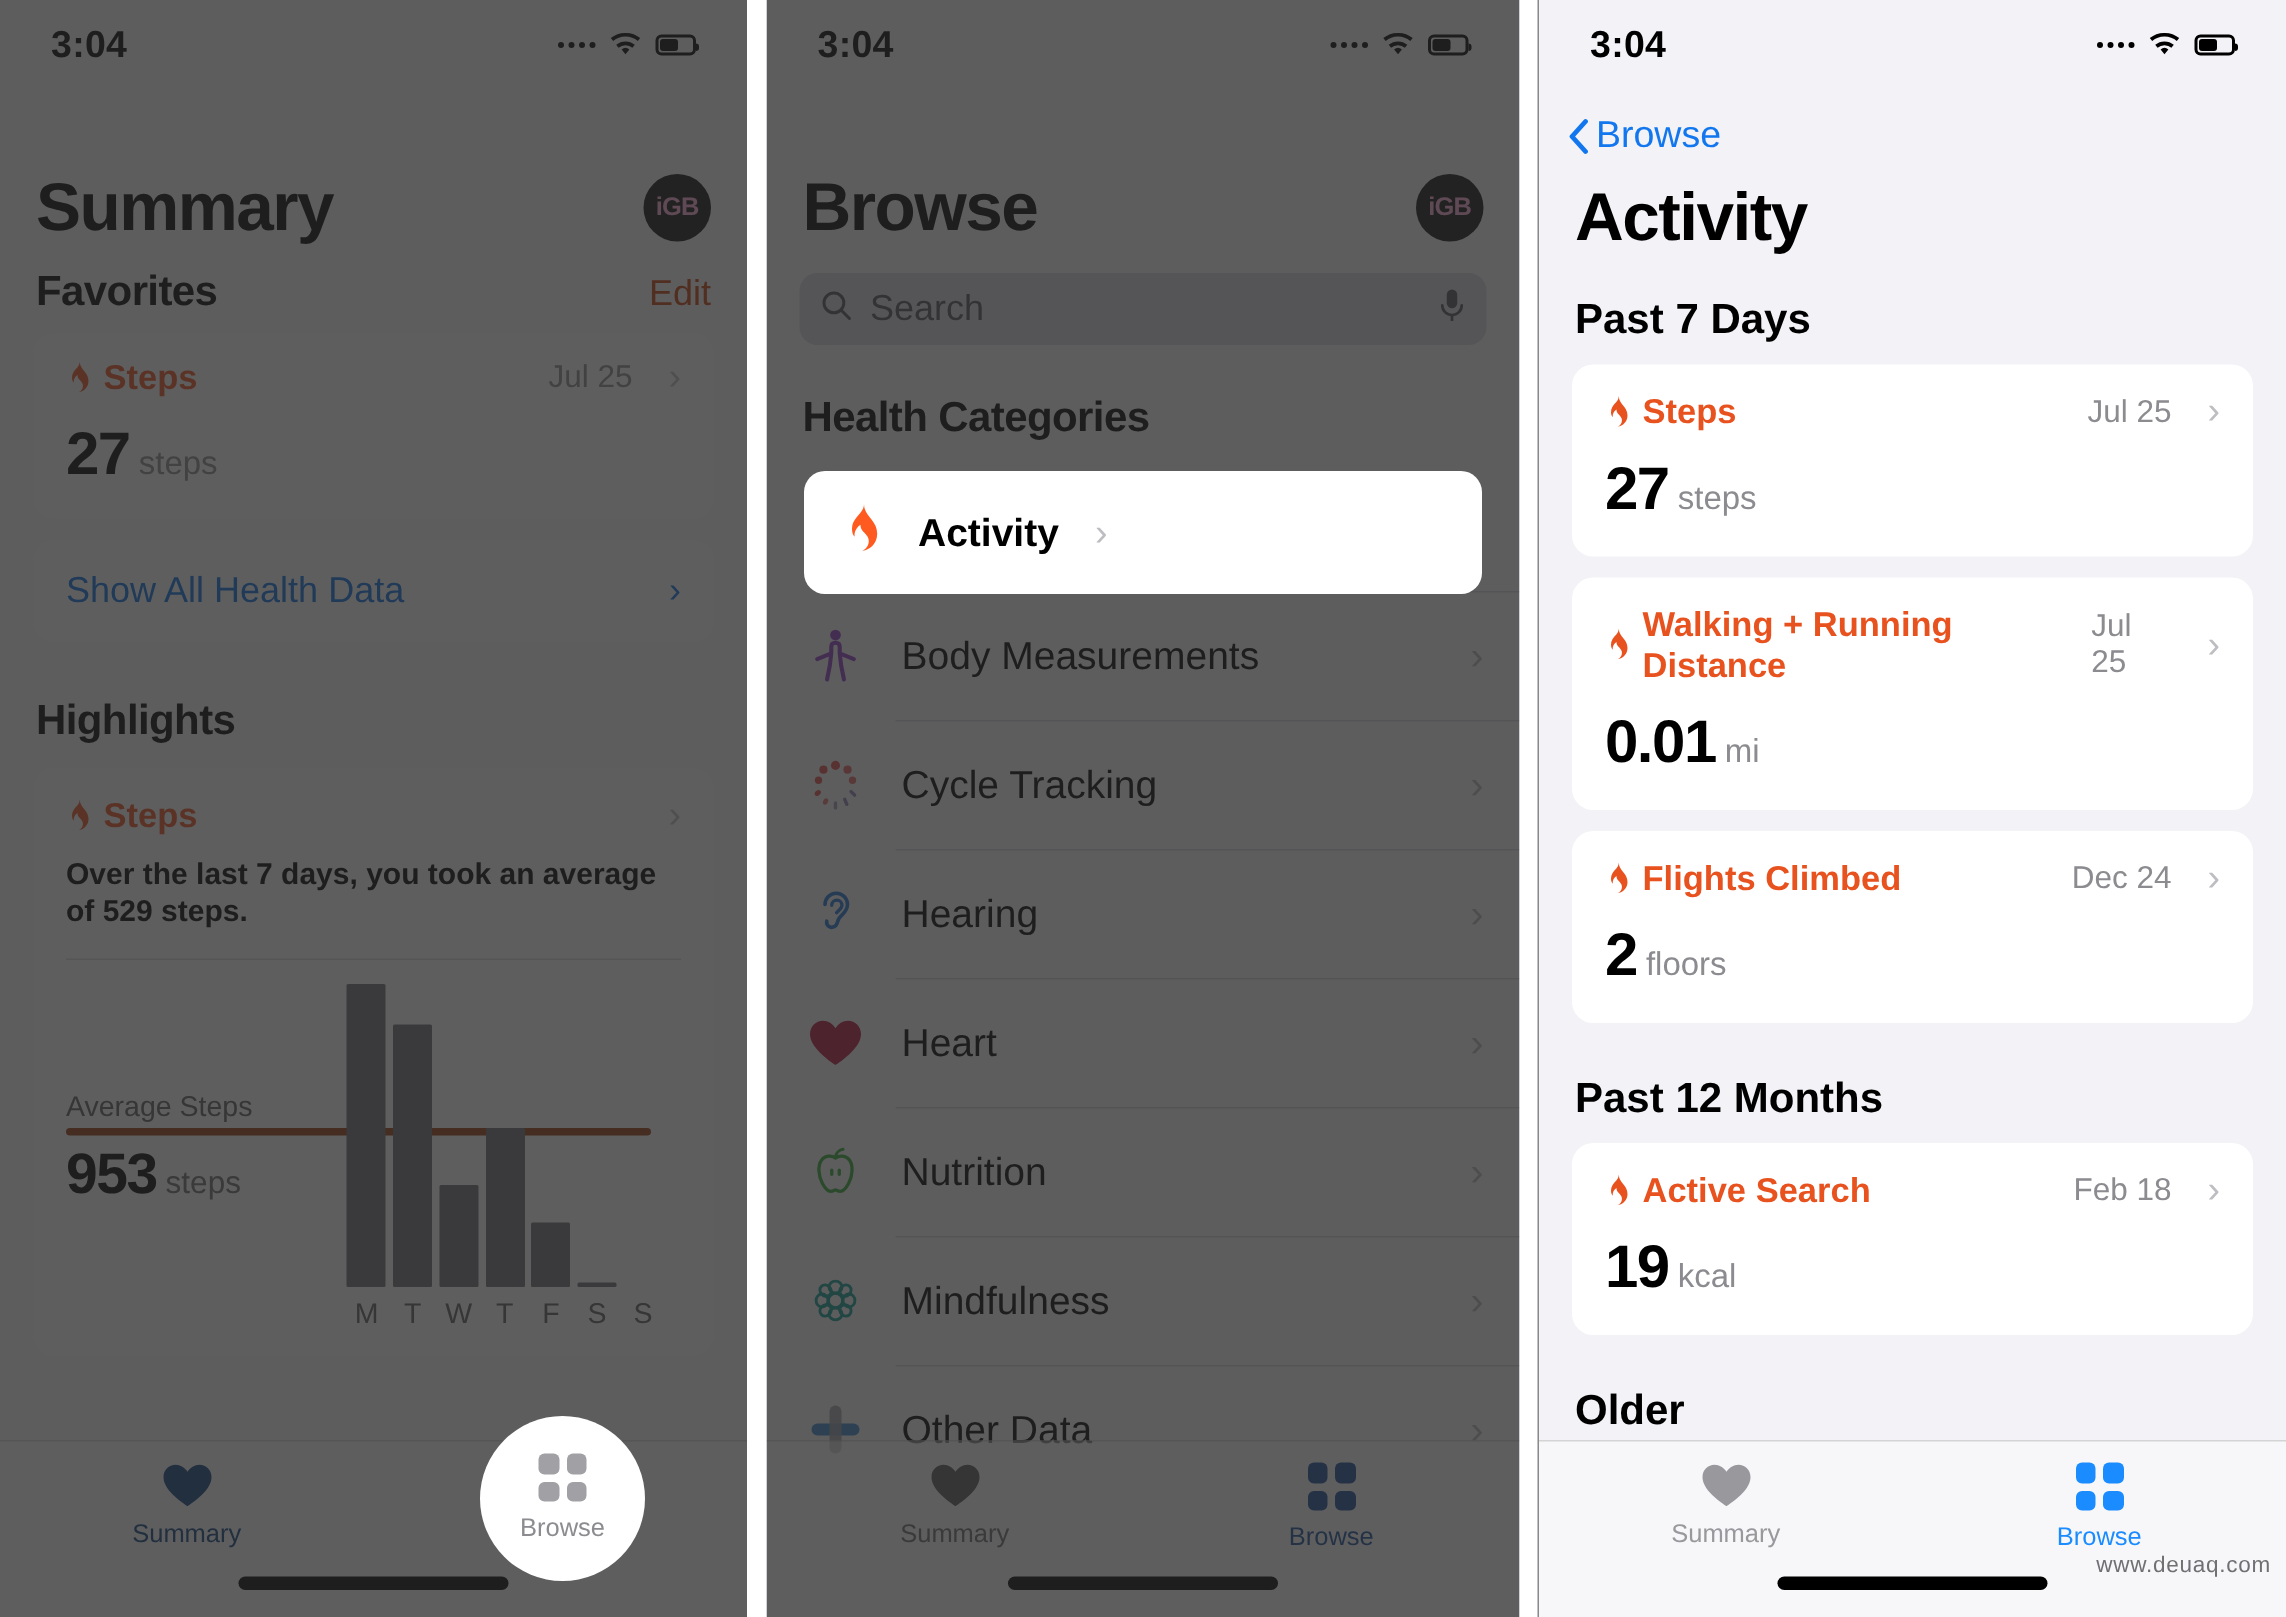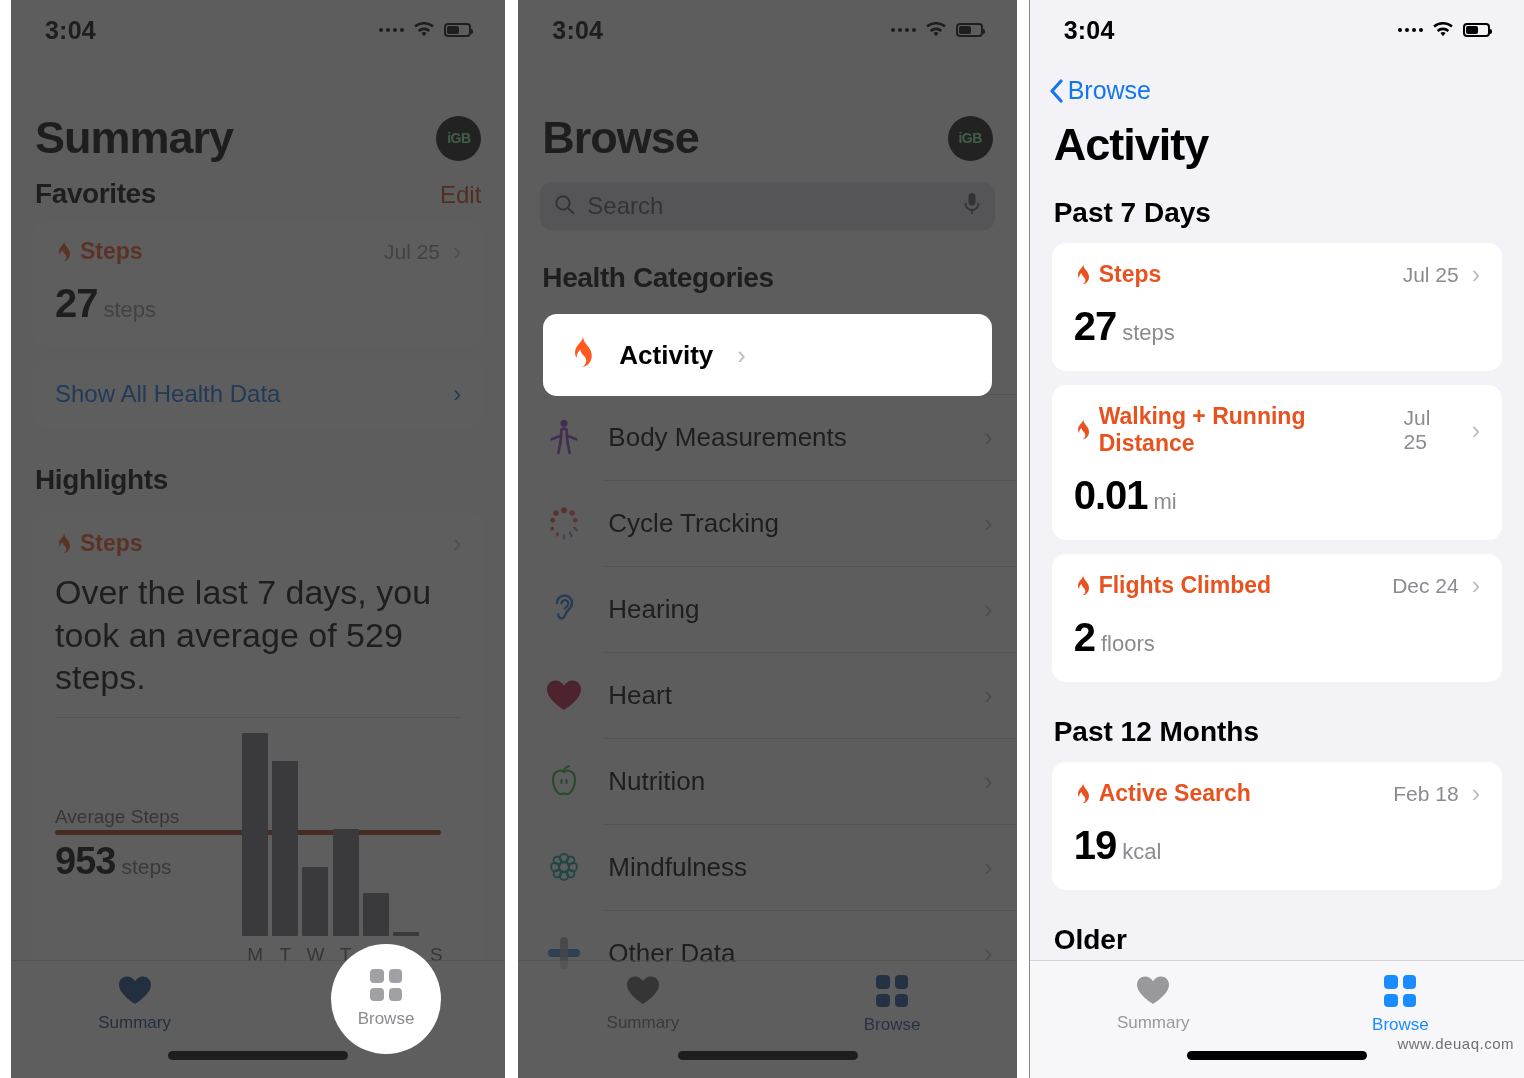--- a/index.html
+++ b/index.html
@@ -2,21 +2,21 @@
 <html><head>
 <meta charset="utf-8">
 <style>
   * { box-sizing: border-box; margin: 0; padding: 0; }
   html, body {
     width: 1524px; height: 1078px;
     background: #ffffff;
     font-family: "Liberation Sans", sans-serif;
     overflow: hidden;
   }
-  .stage { position: relative; width: 1524px; height: 1078px; background: #fff; display: flex; padding-left: 11px; }
+  .stage { position: relative; width: 1524px; height: 1078px; background: #fff; display: flex; }
 
   
   .panel { position: relative; height: 1078px; overflow: hidden; background: #f2f2f7; }
   .panel.p1 { width: 498px; }
   .panel.p2 { width: 502px; margin-left: 13px; }
   .panel.p3 { width: 499px; margin-left: 12px; border-left: 1px solid #8a8a8a; }
 
   
   .dimmed::after {
     content: ""; position: absolute; inset: 0;
@@ -37,51 +37,51 @@
   .wifi { position: relative; width: 22px; height: 16px; }
   .battery { width: 27px; height: 14px; border: 2px solid #000; border-radius: 4px; position: relative; }
   .battery::after { content:""; position:absolute; right:-4px; top:4px; width:2px; height:5px; background:#000; border-radius:0 2px 2px 0;}
   .battery i { position: absolute; left: 1px; top: 1px; bottom: 1px; width: 52%; background:#000; border-radius:2px; }
 
   
   .bigtitle { font-size: 45px; font-weight: 700; letter-spacing: -1px; color: #000; }
   .titlerow { display: flex; align-items: center; justify-content: space-between; padding: 0 24px; margin-top: 52px; }
   .avatar {
     width: 45px; height: 45px; border-radius: 50%;
-    background: #111; color: #86efac; display: flex; align-items: center; justify-content: center;
-    font-size: 14px; font-weight: 700; letter-spacing: -.5px;
+    background: #111; color: #f9a8d4; display: flex; align-items: center; justify-content: center;
+    font-size: 17px; font-weight: 700; letter-spacing: -.5px;
   }
 
   
   .sechead { display: flex; align-items: baseline; justify-content: space-between; padding: 0 24px; }
   .sechead h2 { font-size: 28px; font-weight: 700; color: #000; letter-spacing: -.4px; }
   .link { color: #c2410c; font-size: 24px; }
 
   
   .card { background: #fff; border-radius: 14px; margin: 0 22px; padding: 18px 22px 22px; }
   .card-head { display: flex; align-items: center; justify-content: space-between; }
   .card-title { display: flex; align-items: center; gap: 8px; font-size: 23px; font-weight: 700; color: #e8521f; }
-  .card-date { display: flex; align-items: center; gap: 13px; font-size: 21px; color: #8b8b90; }
+  .card-date { display: flex; align-items: center; gap: 24px; font-size: 21px; color: #8b8b90; }
   .chev { color: #bdbdc2; font-size: 25px; line-height: 1; }
   .card-value { margin-top: 16px; display: flex; align-items: baseline; gap: 6px; }
   .card-value .num { font-size: 40px; font-weight: 700; color: #000; letter-spacing: -1px; }
   .card-value .unit { font-size: 22px; color: #8b8b90; }
 
   
   .flame { width: 17px; height: 22px; display:inline-block; flex: 0 0 auto; }
 
   
   .p1-fav { margin-top: 14px; }
   .flat-card { background: rgba(255,255,255,0.42); border-radius: 14px; margin: 12px 22px 0; padding: 16px 22px 20px; }
   .showall { margin: 14px 22px 0; background: rgba(255,255,255,0.42); border-radius: 14px; padding: 20px 22px;
              display:flex; align-items:center; justify-content:space-between; }
   .showall span { color:#0a6ddc; font-size: 24px; }
 
   .hl-card { margin: 16px 22px 0; background: rgba(255,255,255,0.35); border-radius: 14px; padding: 18px 22px 12px; }
-  .hl-text { font-size: 34px; line-height: 1.25; color: #000; margin-top: 14px; font-weight: 400; }
+  .hl-text { font-size: 20px; line-height: 1.25; color: #000; margin-top: 14px; font-weight: 700; }
   .hl-sep { height: 1px; background: rgba(0,0,0,.14); margin: 18px 0 0; }
 
   .chartwrap { position: relative; height: 248px; margin-top: 4px; }
   .chart-label { position: absolute; left: 0; top: 84px; font-size: 19px; color: #5d5d62; }
   .chart-avg { position: absolute; left: 0; top: 118px; display: flex; align-items: baseline; gap: 6px; }
   .chart-avg .num { font-size: 38px; font-weight: 700; color:#000; letter-spacing:-1px; }
   .chart-avg .unit { font-size: 21px; color:#6b6b70; }
   .avgline { position:absolute; left:0; right: 20px; height: 5px; background:#9c3a10; border-radius: 3px; }
   .bars { position: absolute; left: 185px; right: 10px; top: 0; bottom: 34px; display:flex; align-items:flex-end; gap: 0; }
   .barcol { flex: 1; display:flex; flex-direction:column; align-items:center; justify-content:flex-end; height: 100%; }

